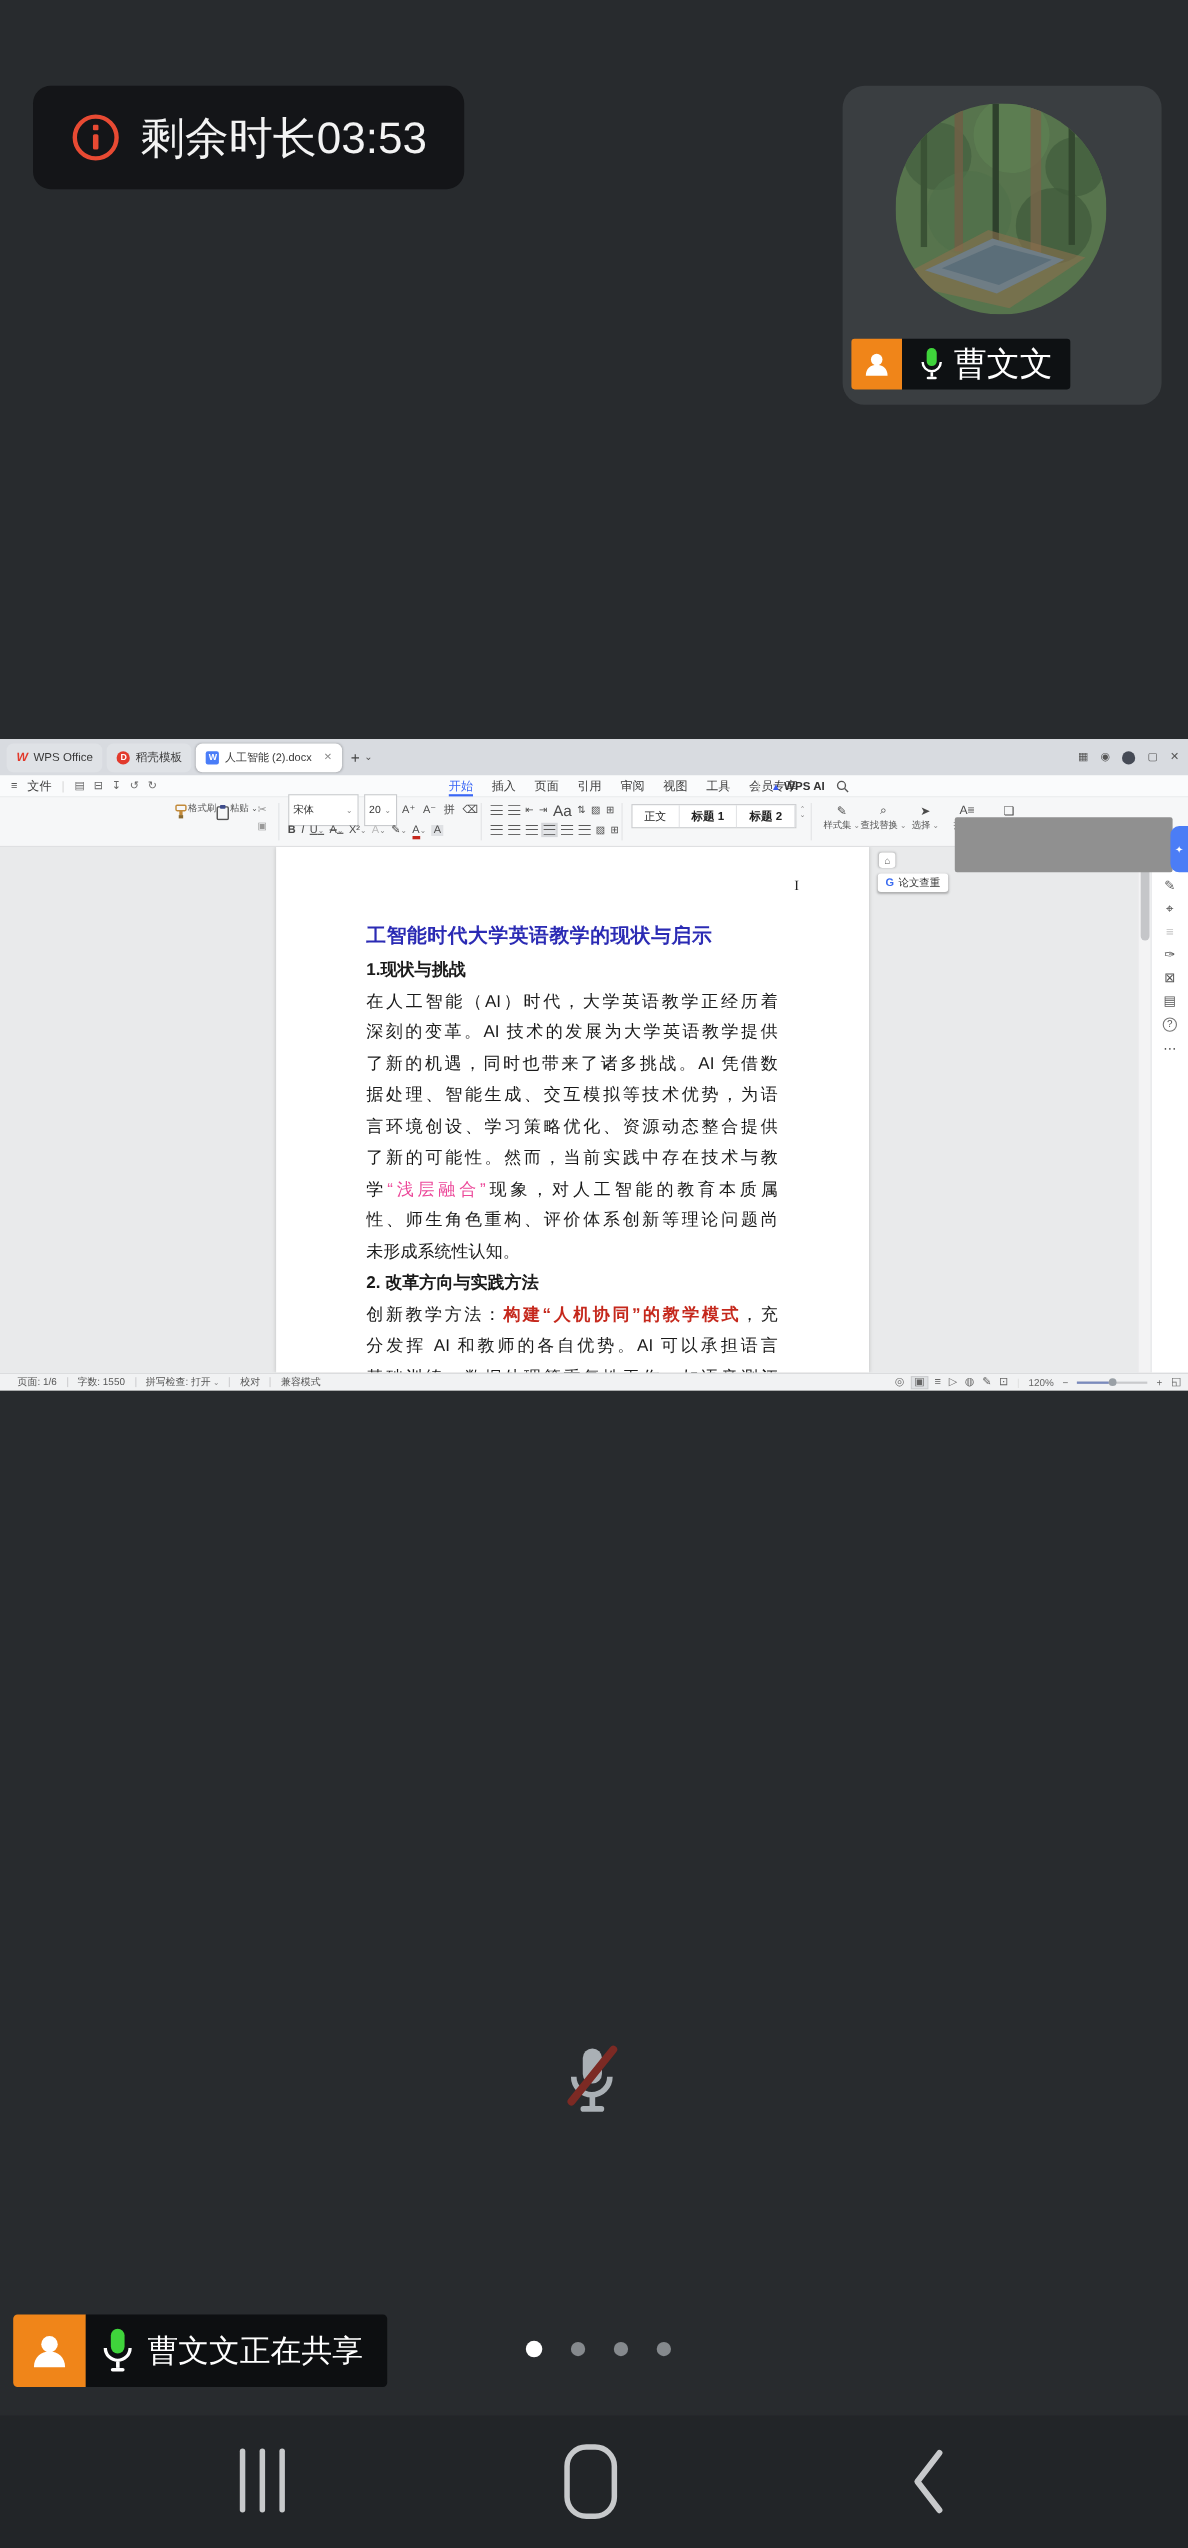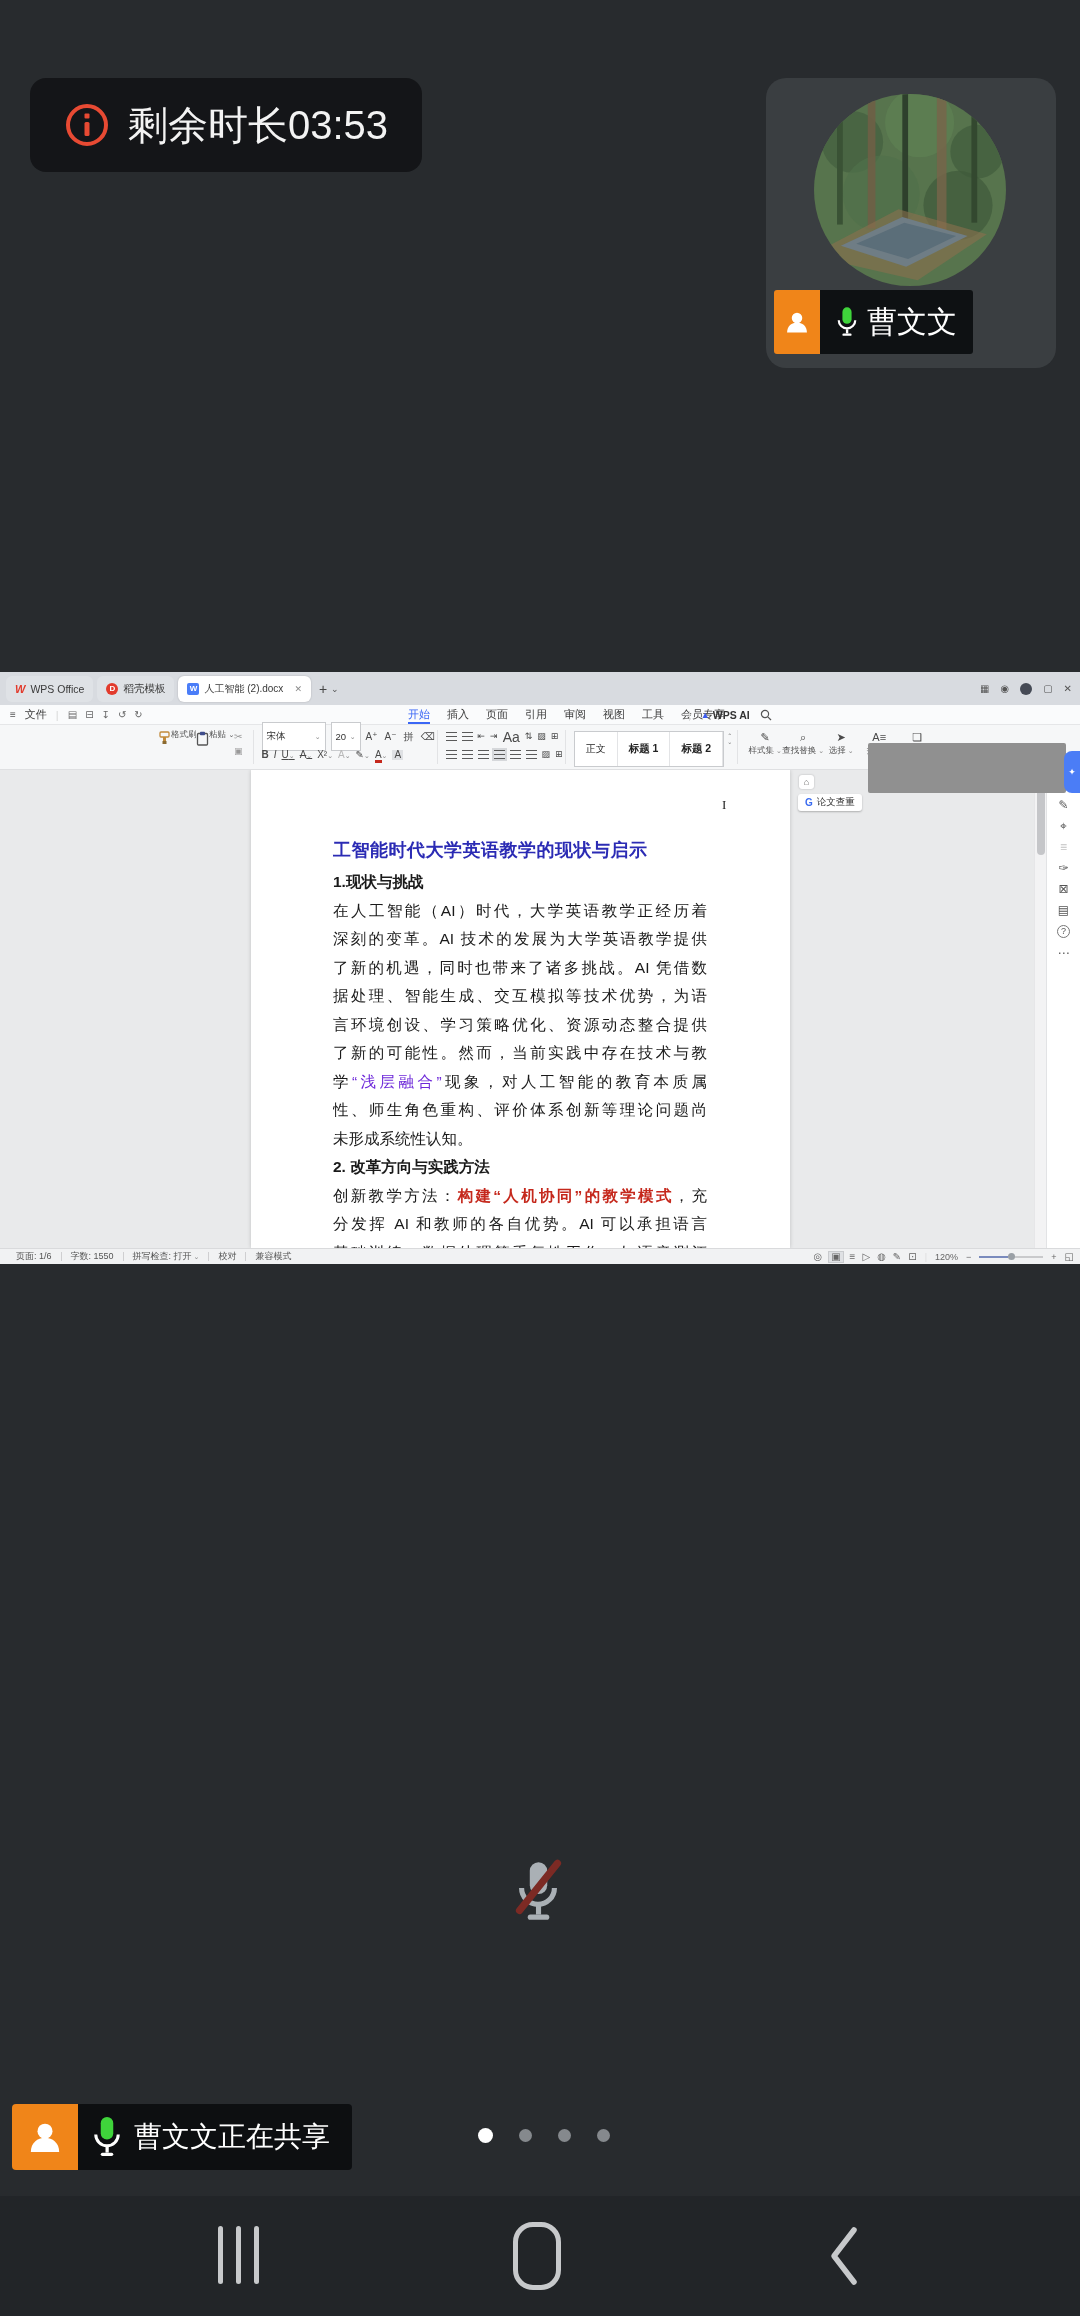--- a/index.html
+++ b/index.html
@@ -6,21 +6,21 @@
   *{box-sizing:border-box;font-family:"Liberation Sans","DejaVu Sans",sans-serif;}
   .screen{position:relative;width:1080px;height:2316px;background:#282b2e;overflow:hidden;margin:0 auto;}
 
   
   .time-pill{position:absolute;left:30px;top:78px;height:94px;border-radius:16px;
     background:rgba(16,18,20,.85);display:flex;align-items:center;gap:18px;padding:0 34px;}
   .time-pill .txt{color:#f3f3f3;font-size:40px;}
   .participant-tile{position:absolute;left:766px;top:78px;width:290px;height:290px;border-radius:20px;
     background:#3a3e41;overflow:hidden;}
   .avatar-circle{position:absolute;left:48px;top:16px;width:192px;height:192px;border-radius:50%;overflow:hidden;}
-  .badge-row{position:absolute;left:8px;bottom:14px;display:flex;align-items:stretch;height:64px;}
+  .badge-row{position:absolute;left:8px;bottom:14px;display:flex;align-items:stretch;height:46px;}
   .person-badge{width:46px;background:#f08519;display:flex;align-items:center;justify-content:center;border-radius:3px 0 0 3px;}
   .name-label{background:rgba(10,12,14,.9);display:flex;align-items:center;gap:9px;padding:0 16px;border-radius:0 3px 3px 0;}
   .name-label .nm{color:#fff;font-size:30px;}
 
   
   .wps{position:absolute;left:0;top:672px;width:1080px;height:592px;background:#fff;}
   .tabbar{position:relative;height:33px;background:#d8dbe0;display:flex;align-items:center;padding-left:6px;}
   .tab{height:26px;display:flex;align-items:center;gap:5px;padding:0 9px;border-radius:6px;margin-right:4px;
     font-size:10.5px;color:#3a3a3a;background:#dfe2e6;}
   .tab.active{background:#fff;box-shadow:0 0 2px rgba(0,0,0,.2);font-size:10px;}
@@ -57,40 +57,40 @@
   .rrow{display:flex;align-items:center;gap:5px;height:15px;}
   .combo{display:flex;align-items:center;justify-content:space-between;background:#fff;border:1px solid #c9cbce;height:29px;padding:0 4px;font-size:9.5px;color:#333;}
   .gl{font-size:10px;line-height:1;}
   .gl .crt{font-size:7px;color:#888;}
   .gl.gray{color:#b8b8b8;}
   .gl.boxed{background:#dfe1e4;padding:0 2px;}
   .fontcolor{border-bottom:3px solid #c5281c;line-height:1;}
   .li-icon{display:inline-block;width:11px;height:9px;
     background:repeating-linear-gradient(to bottom,#5a5a5a 0 1px,transparent 1px 4px);}
   .li-icon.active{outline:2px solid #d6d8db;background-color:#e4e6e9;}
-  .style-gallery{display:flex;align-items:flex-start;background:#fff;border:1px solid #c9cbce;height:36px;margin-top:2px;}
+  .style-gallery{display:flex;align-items:flex-start;background:#fff;border:1px solid #c9cbce;height:22px;margin-top:2px;}
   .style-cell{padding:0 11px;font-size:10px;color:#222;height:100%;display:flex;align-items:center;border-right:1px solid #e3e4e6;white-space:nowrap;}
   .style-cell.hd{font-weight:700;font-size:10.5px;}
   .gal-carets{display:flex;flex-direction:column;font-size:6px;color:#777;line-height:6px;padding:0 3px;}
   .act-btn{display:flex;flex-direction:column;align-items:center;width:38px;}
   .act-btn .ic{height:16px;font-size:11px;display:flex;align-items:center;}
   .act-btn .lb{font-size:8.5px;color:#555;white-space:nowrap;}
   .act-btn .lb .crt{font-size:7px;color:#888;}
   .privacy-blur{position:absolute;left:868px;top:18px;width:198px;height:50px;background:#909090;border-radius:2px;z-index:6;}
   .blue-tag{position:absolute;right:0;top:26px;width:16px;height:42px;background:#4b7df6;border-radius:8px 0 0 8px;z-index:7;
     color:#fff;font-size:9px;display:flex;align-items:center;justify-content:center;}
 
   .docarea{position:relative;height:478px;background:#e9eaeb;overflow:hidden;}
   .page{position:absolute;left:251px;top:0;width:539px;height:478px;background:#fff;box-shadow:0 0 4px rgba(0,0,0,.18);overflow:hidden;}
   .doc-text{position:absolute;left:82px;right:83px;top:64px;font-family:"Liberation Serif","DejaVu Serif",serif;color:#1a1a1a;}
   .doc-title{font-size:18px;line-height:32px;color:#2b2bb4;font-weight:600;letter-spacing:.5px;margin-bottom:2px;white-space:nowrap;}
   .doc-line{font-size:15.5px;line-height:28.5px;white-space:nowrap;}
   .doc-line.just{text-align:justify;text-align-last:justify;white-space:normal;height:28.5px;overflow:hidden;}
   .doc-line .bold{font-weight:700;}
-  .doc-line .red{color:#6d28d9;}
+  .doc-line .red{color:#ec4899;}
   .doc-line .redbold{color:#c5281c;font-weight:700;}
   .ibeam{position:absolute;left:471px;top:27px;width:9px;height:17px;color:#222;font-size:13px;font-family:"Liberation Serif",serif;}
   .home-chip{position:absolute;left:799px;top:5px;width:15px;height:14px;background:#fff;border-radius:3px;box-shadow:0 0 2px rgba(0,0,0,.25);
     display:flex;align-items:center;justify-content:center;font-size:9px;color:#555;}
   .paper-pill{position:absolute;left:798px;top:24px;height:17px;background:#fff;border-radius:3px;box-shadow:0 1px 2px rgba(0,0,0,.25);
     display:flex;align-items:center;gap:4px;padding:0 7px;font-size:9.5px;color:#333;}
   .paper-pill .g{color:#3a6bf0;font-weight:700;font-size:10px;}
   .scrollbar{position:absolute;left:1034px;top:0;bottom:0;width:12px;background:#f3f3f4;border-left:1px solid #e6e6e8;}
   .scroll-up{position:absolute;top:2px;left:0;right:0;text-align:center;font-size:6px;color:#888;}
   .scroll-thumb{position:absolute;left:2px;top:13px;width:8px;height:72px;border-radius:4px;background:#c5c6c9;}

